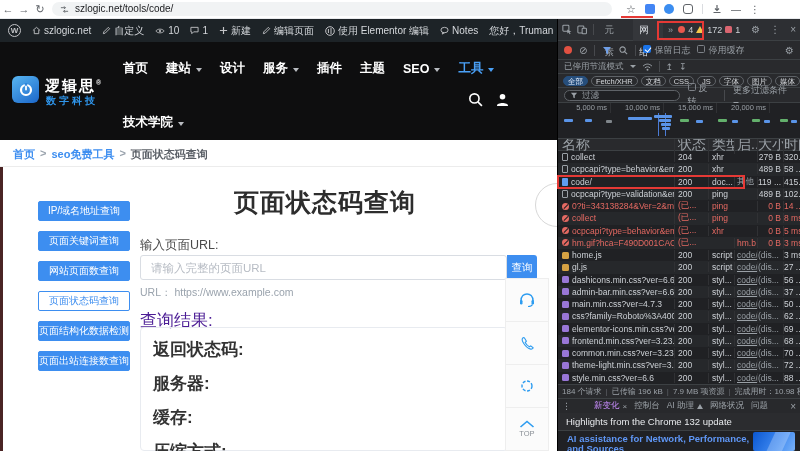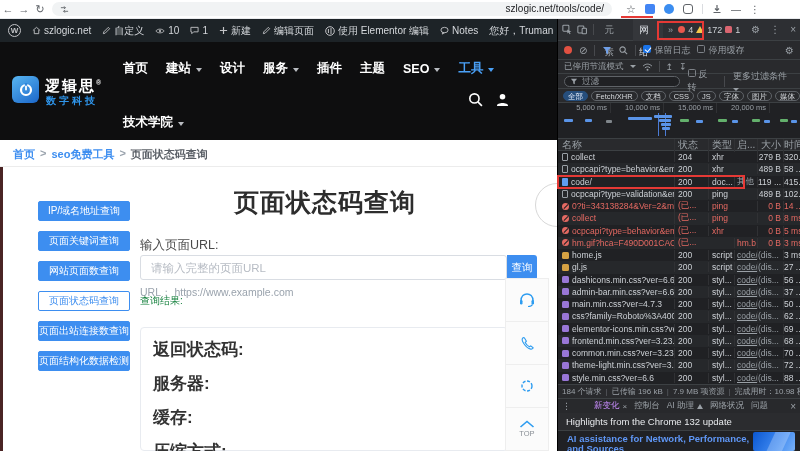--- a/index.html
+++ b/index.html
@@ -3,21 +3,21 @@
 <meta charset="utf-8">
 <style>
   *{margin:0;padding:0;box-sizing:border-box;}
   html,body{width:800px;height:451px;overflow:hidden;}
   body{font-family:"Liberation Sans","DejaVu Sans",sans-serif;background:#fff;position:relative;}
   #screen{position:absolute;inset:0;width:800px;height:451px;overflow:hidden;background:#fff;}
 
   
   #chrome-bar{position:absolute;left:0;top:0;width:800px;height:19px;background:#fff;display:flex;align-items:center;border-bottom:1px solid #e8eaed;z-index:5;}
   .nav-ic{color:#5f6368;font-size:11px;width:16px;text-align:center;flex:0 0 auto;}
-  #url-pill{flex:0 0 auto;width:560px;height:14px;margin-left:4px;background:#f1f3f4;border-radius:7px;display:flex;align-items:center;padding:0 8px;gap:6px;justify-content:space-between;}
+  #url-pill{flex:0 0 auto;width:560px;height:14px;margin-left:4px;background:#f1f3f4;border-radius:7px;display:flex;align-items:center;padding:0 8px;gap:6px;}
   #url-pill svg{flex:0 0 auto;}
   #url-text{font-size:10px;color:#202124;line-height:14px;white-space:nowrap;}
   .chrome-right{display:flex;align-items:center;gap:9px;margin-left:14px;}
   .star{color:#5f6368;font-size:11px;}
   .ext-sq{width:10px;height:10px;border-radius:2px;background:#4285f4;display:inline-block;}
   .ext-ci{width:10px;height:10px;border-radius:50%;background:#3b8df0;display:inline-block;}
   .ext-ou{width:10px;height:10px;border-radius:3px;border:1.5px solid #5f6368;display:inline-block;}
   .vsep{width:1px;height:10px;background:#dadce0;display:inline-block;}
   .dash-ic{color:#5f6368;font-size:10px;}
   .kebab{color:#5f6368;font-size:10px;}
@@ -59,21 +59,21 @@
   .sb-btn{width:92px;height:20px;background:#3d8ef0;color:#fff;font-size:10px;border:1px solid #3d8ef0;border-radius:2px;display:flex;align-items:center;justify-content:center;cursor:pointer;white-space:nowrap;}
   .sb-btn.active{background:#fff;color:#3d8ef0;}
 
   #tool-main{position:absolute;left:140px;top:0;width:370px;height:311px;}
   #tool-title{position:absolute;left:0;top:46px;width:370px;text-align:center;font-size:25px;font-weight:bold;color:#2d2d2d;letter-spacing:1px;}
   #input-label{position:absolute;left:0;top:97px;font-size:12.5px;color:#4a4a4a;}
   #url-input{position:absolute;left:0;top:115px;width:367px;height:25px;border:1px solid #d9dde3;border-radius:3px;background:#fff;font-size:11.5px;color:#333;padding:0 10px;outline:none;font-family:inherit;}
   #url-input::placeholder{color:#b7bcc4;}
   #query-btn{position:absolute;left:367px;top:115px;width:30px;height:25px;background:#3d8ef0;color:#fff;font-size:10.5px;border:none;border-radius:0 3px 3px 0;cursor:pointer;font-family:inherit;}
   #url-hint{position:absolute;left:0;top:146px;font-size:10.5px;color:#9aa3ad;}
-  #result-label{position:absolute;left:0;top:154px;font-size:10px;color:#15803d;}
+  #result-label{position:absolute;left:0;top:169px;font-size:17px;color:#4c1d95;}
   #result-box{position:absolute;left:0;top:187px;width:368px;height:124px;border:1px solid #e8ebf0;border-radius:4px;padding:10px 12px;}
   .result-field{font-size:17px;font-weight:bold;color:#333;margin-bottom:11px;}
 
   
   #float-widget{position:absolute;left:505px;top:138px;width:44px;height:173px;background:#fbfbfb;border:1px solid #eee;display:flex;flex-direction:column;}
   .fw-item{flex:1;display:flex;flex-direction:column;align-items:center;justify-content:center;border-bottom:1px solid #eee;cursor:pointer;}
   .fw-item:last-child{border-bottom:none;}
   .fw-top-label{font-size:7.5px;color:#8a9097;margin-top:1px;}
   #float-circle{position:absolute;left:535px;top:43px;width:44px;height:44px;border:1px solid #d8d8d8;border-radius:50%;background:#fff;}
 
@@ -117,21 +117,21 @@
 
   #dt-timeline{height:36px;background:#202124;border-bottom:1px solid #3c4043;position:relative;}
   #tl-ticks{display:flex;height:10px;font-size:7.5px;color:#9aa0a6;}
   .tl-tick{flex:0 0 53px;text-align:right;padding-right:3px;border-right:1px solid #303134;line-height:10px;}
   .tl-bar{position:absolute;height:3px;border-radius:1px;}
   .tl-blue{background:#5a94e8;}
   .tl-green{background:#63b06c;}
   .tl-gray{background:#80868b;}
   .tl-vline{position:absolute;top:10px;bottom:2px;width:1px;background:#4b7bd6;}
 
-  #dt-thead{height:12px;background:#292a2d;border-bottom:1px solid #3c4043;font-size:10px;color:#9aa0a6;}
+  #dt-thead{height:12px;background:#292a2d;border-bottom:1px solid #3c4043;font-size:14px;color:#9aa0a6;}
   .c-name{flex:0 0 116px;display:flex;align-items:center;gap:3px;padding-left:4px;overflow:hidden;white-space:nowrap;}
   .c-status{flex:0 0 34px;overflow:hidden;white-space:nowrap;border-left:1px solid #303134;padding-left:3px;}
   .c-type{flex:0 0 26px;overflow:hidden;white-space:nowrap;border-left:1px solid #303134;padding-left:3px;}
   .c-init{flex:0 0 23px;overflow:hidden;white-space:nowrap;border-left:1px solid #303134;padding-left:2px;}
   .c-size{flex:0 0 26px;overflow:hidden;white-space:nowrap;border-left:1px solid #303134;text-align:right;padding-right:2px;}
   .c-time{flex:1;overflow:hidden;white-space:nowrap;border-left:1px solid #303134;text-align:right;padding-right:1px;}
 
   #dt-rows{height:233px;overflow:hidden;}
   .net-row{display:flex;align-items:center;height:12.26px;font-size:8.5px;color:#cdd1d6;cursor:pointer;}
   .net-row.alt{background:#26282b;}
@@ -309,22 +309,22 @@
           <span class="bc-cur">页面状态码查询</span>
         </div>
       <div id="content-divider"></div>
       <div id="left-strip"></div>
 
       <div id="tool-sidebar">
           <div class="sb-btn">IP/域名地址查询</div>
           <div class="sb-btn">页面关键词查询</div>
           <div class="sb-btn">网站页面数查询</div>
           <div class="sb-btn active">页面状态码查询</div>
+          <div class="sb-btn">页面结构化数据检测</div>
           <div class="sb-btn">页面出站连接数查询</div>
-          <div class="sb-btn">页面结构化数据检测</div>
         </div>
 
       <div id="tool-main">
         <div id="tool-title">页面状态码查询</div>
         <div id="input-label">输入页面URL:</div>
         <input id="url-input" type="text" placeholder="请输入完整的页面URL" style="">
         <button id="query-btn">查询</button>
         <div id="url-hint">URL： https://www.example.com</div>
         <div id="result-label">查询结果:</div>
         <div id="result-box">
@@ -415,42 +415,42 @@
       <i class="dd-caret"></i>
       <svg width="11" height="8" viewBox="0 0 12 9">
           <path d="M1 3.5 C4 0.5 8 0.5 11 3.5 M3 5.5 C5 3.8 7 3.8 9 5.5" stroke="#9aa0a6" stroke-width="1.1" fill="none"></path>
           <circle cx="6" cy="7.5" r="1.1" fill="#9aa0a6"></circle>
         </svg>
       <span class="tb-sep"></span>
       <span class="io-ic">↥</span>
       <span class="io-ic">↧</span>
     </div>
 
-    <div id="dt-filter" class="dt-row">
-      <div id="filter-pill">
-        <svg width="8" height="7" viewBox="0 0 10 9">
-            <path d="M1 1 L9 1 L6 4.5 L6 8 L4 7 L4 4.5 Z" fill="#9aa0a6"></path>
-          </svg>
-        <input id="filter-input" placeholder="过滤" style="">
-      </div>
-      <span><span class="chk"></span><span class="chk-label">反转</span></span>
-      <span class="tb-sep"></span>
-      <span><span>更多过滤条件</span> <i class="dd-caret"></i></span>
-    </div>
-
     <div id="dt-chips" class="dt-row">
         <span class="chip selected">全部</span>
         <span class="chip">Fetch/XHR</span>
         <span class="chip">文档</span>
         <span class="chip">CSS</span>
         <span class="chip">JS</span>
         <span class="chip">字体</span>
         <span class="chip">图片</span>
         <span class="chip">媒体</span>
       </div>
+
+    <div id="dt-filter" class="dt-row">
+      <div id="filter-pill">
+        <svg width="8" height="7" viewBox="0 0 10 9">
+            <path d="M1 1 L9 1 L6 4.5 L6 8 L4 7 L4 4.5 Z" fill="#9aa0a6"></path>
+          </svg>
+        <input id="filter-input" placeholder="过滤" style="">
+      </div>
+      <span><span class="chk"></span><span class="chk-label">反转</span></span>
+      <span class="tb-sep"></span>
+      <span><span>更多过滤条件</span> <i class="dd-caret"></i></span>
+    </div>
 
     <div id="dt-timeline">
       <div id="tl-ticks">
           <span class="tl-tick">5,000 ms</span>
           <span class="tl-tick">10,000 ms</span>
           <span class="tl-tick">15,000 ms</span>
           <span class="tl-tick">20,000 ms</span>
         </div>
       <div class="tl-vline" style="left:100px"></div>
       <div class="tl-vline" style="left:107px"></div>

